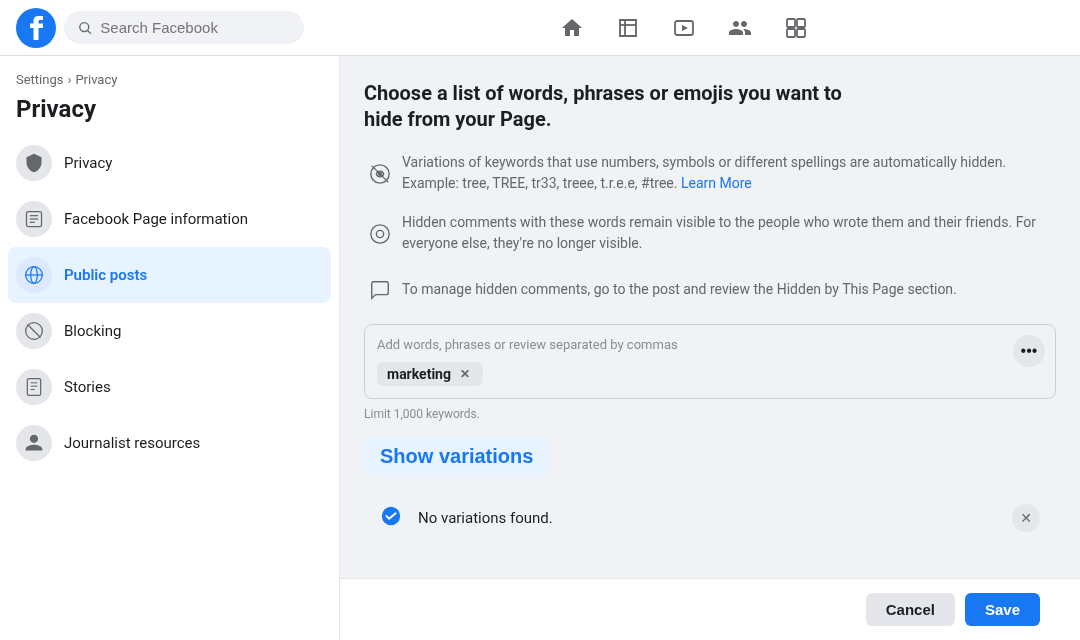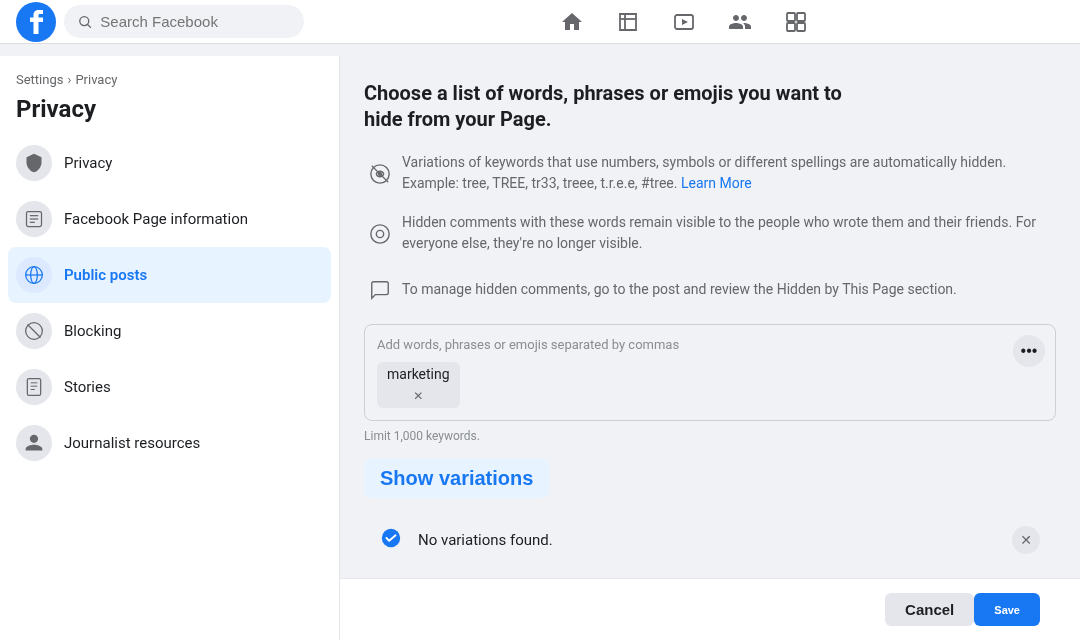--- a/index.html
+++ b/index.html
@@ -1,21 +1,21 @@
 <!DOCTYPE html>
 <html><head>
   <meta charset="utf-8">
   <style>
     * { box-sizing: border-box; margin: 0; padding: 0; }
     body { font-family: -apple-system, BlinkMacSystemFont, 'Segoe UI', Roboto, Helvetica, Arial, sans-serif; background: #f0f2f5; font-size: 15px; color: #1c1e21; }
 
     
     .topnav {
       background: #fff;
-      height: 44px;
+      height: 56px;
       display: flex;
       align-items: center;
       border-bottom: 1px solid #ddd;
       padding: 0 16px;
       position: fixed;
       top: 0; left: 0; right: 0;
       z-index: 100;
     }
     .topnav-left { display: flex; align-items: center; gap: 8px; }
     .fb-logo { width: 40px; height: 40px; }
@@ -124,21 +124,21 @@
       border: 1px solid #ccd0d5; border-radius: 8px;
       padding: 12px; margin-bottom: 8px; position: relative;
     }
     .keyword-area-label {
       font-size: 13px; color: #8a8d91; margin-bottom: 10px;
     }
     .keyword-tags { display: flex; flex-wrap: wrap; gap: 6px; align-items: center; }
     .keyword-tag {
       display: flex; align-items: center; gap: 6px;
       background: #e4e6eb; border-radius: 6px;
-      padding: 4px 10px; font-size: 14px; font-weight: 400; flex-direction: column;
+      padding: 4px 10px; font-size: 14px; font-weight: 700;
     }
     .tag-remove {
       cursor: pointer; color: #65676b; font-size: 12px;
       width: 16px; height: 16px; display: flex; align-items: center; justify-content: center;
       border-radius: 50%;
     }
     .more-btn {
       position: absolute; top: 10px; right: 10px;
       width: 32px; height: 32px; border-radius: 50%; border: none;
       background: #e4e6eb; cursor: pointer;
@@ -168,33 +168,33 @@
       width: 28px; height: 28px; border-radius: 50%; border: none;
       background: #e4e6eb; cursor: pointer;
       display: flex; align-items: center; justify-content: center;
       font-size: 14px; color: #65676b;
     }
 
     
     .bottom-bar {
       border-top: 1px solid #e4e6eb;
       padding: 14px 40px;
-      display: flex; justify-content: flex-end; gap: 0;
+      display: flex; justify-content: flex-end; gap: 10px;
       background: #fff;
     }
     .btn-cancel {
       background: #e4e6eb; color: #1c1e21;
       border: none; border-radius: 6px;
       padding: 8px 20px; font-size: 15px; font-weight: 600;
       cursor: pointer;
     }
     .btn-save {
       background: #1877f2; color: #fff;
       border: none; border-radius: 6px;
-      padding: 8px 20px; font-size: 11px; font-weight: 600;
+      padding: 8px 20px; font-size: 15px; font-weight: 600;
       cursor: pointer;
     }
   </style>
 </head>
 <body>
 
 <nav class="topnav">
   <div class="topnav-left">
 
     <svg class="fb-logo" viewBox="0 0 40 40" fill="none" xmlns="http://www.w3.org/2000/svg">
@@ -365,21 +365,21 @@
           <div class="info-icon">
             <svg width="22" height="22" viewBox="0 0 24 24" fill="none" stroke="#65676b" stroke-width="1.5">
               <path d="M21 15a2 2 0 0 1-2 2H7l-4 4V5a2 2 0 0 1 2-2h14a2 2 0 0 1 2 2z"></path>
             </svg>
           </div>
           <div class="info-text">To manage hidden comments, go to the post and review the Hidden by This Page section.</div>
         </div>
 
         
         <div class="keyword-area">
-          <div class="keyword-area-label">Add words, phrases or emojis separated by commas</div>
+          <div class="keyword-area-label">Add words, phrases or review separated by commas</div>
           <div class="keyword-tags">
             <div class="keyword-tag">
               <span>marketing</span>
               <span class="tag-remove">✕</span>
             </div>
           </div>
           <button class="more-btn" title="More options">
             <span>•••</span>
           </button>
         </div>

